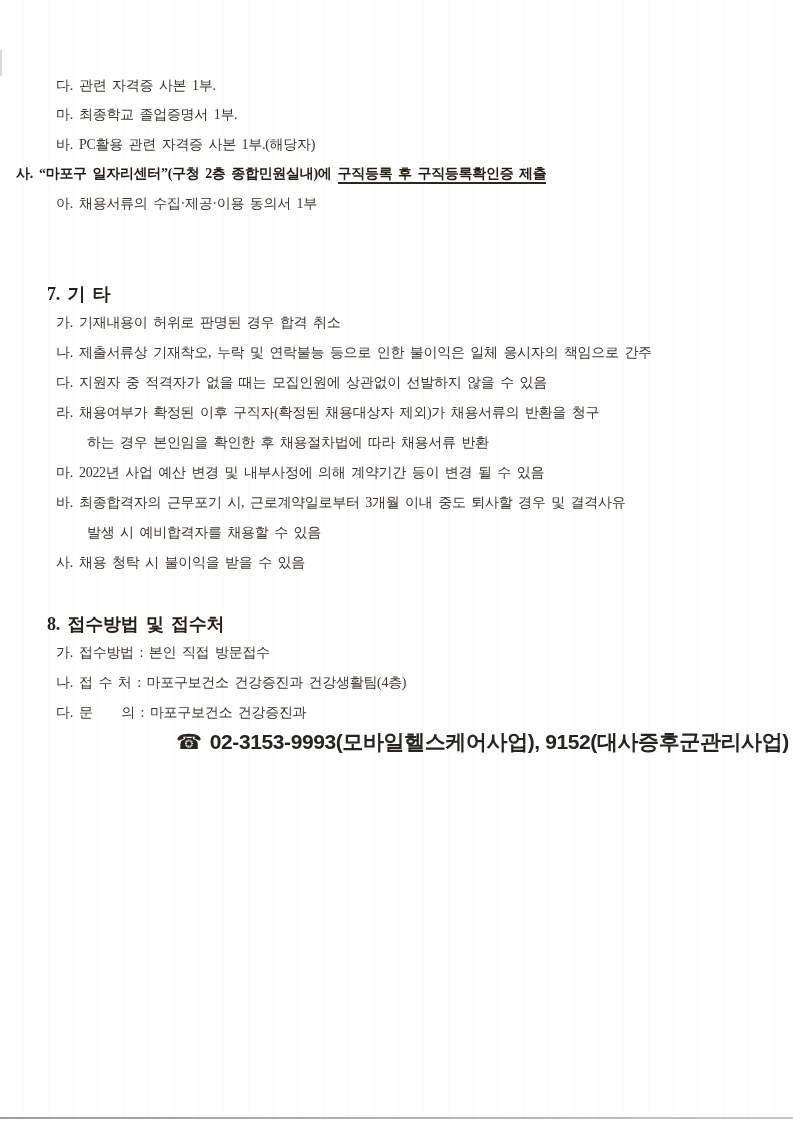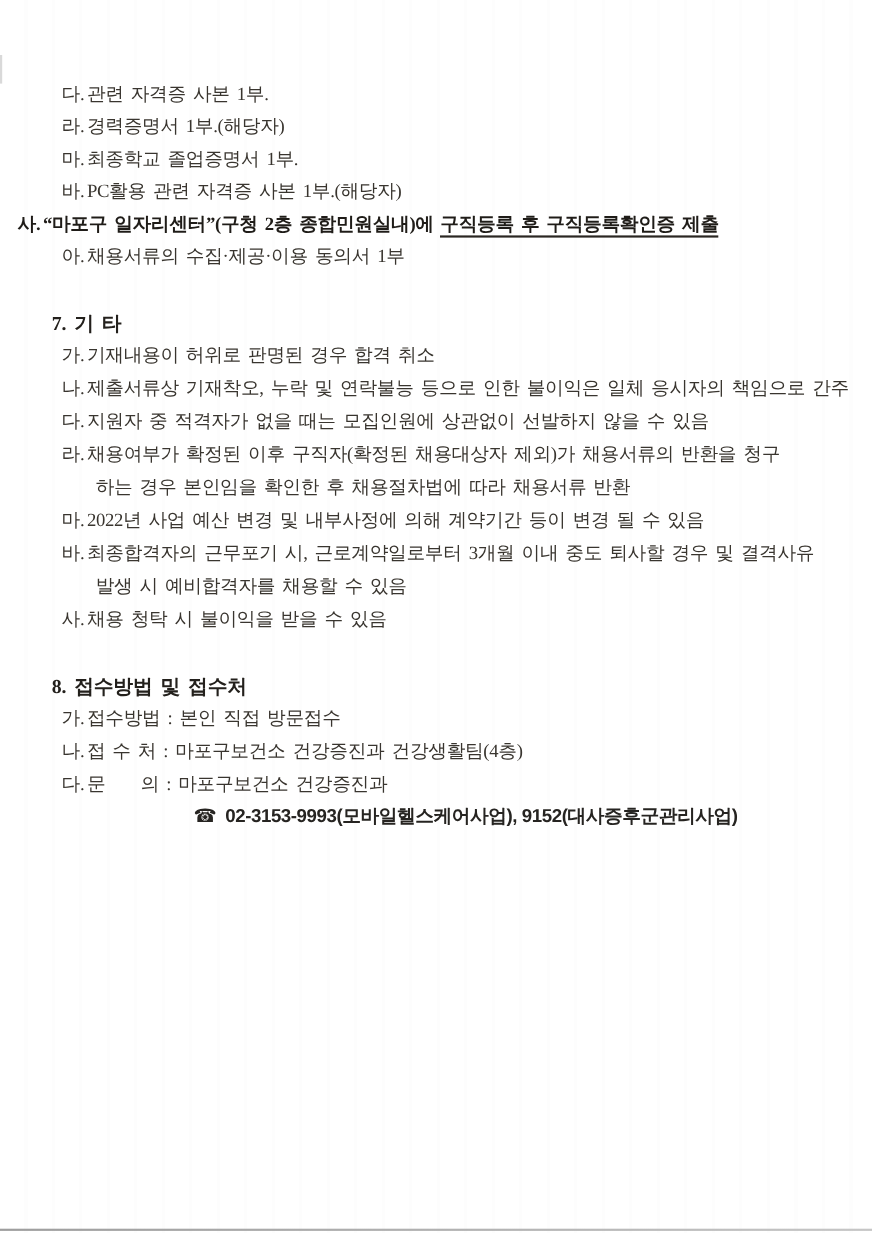--- a/index.html
+++ b/index.html
@@ -11,21 +11,21 @@
     background:
       repeating-linear-gradient(90deg,#ffffff 0 22px,#fdfdfd 22px 25px);
     background-color:#ffffff;
     overflow:hidden;
     font-family:"Liberation Serif","DejaVu Serif",serif;
     color:#39352f;
   }
   .block{position:absolute;left:0;right:0;}
   .ln{
     white-space:nowrap;
-    font-size:17px;
+    font-size:14px;
     line-height:29.4px;
     letter-spacing:-0.3px;
     word-spacing:2.5px;
   }
   .sec .ln{line-height:30px;}
   .heading{
     padding-left:47px;
     font-weight:700;
     font-size:18px;
     line-height:28px;
@@ -42,21 +42,21 @@
   .bold-line .pre{margin-right:6px;}
   .uline{
     border-bottom:2px solid #2a2622;
     padding-bottom:1px;
   }
   .phone{
     position:absolute;
     left:176px;top:727px;
     font-family:"Liberation Sans","DejaVu Sans",sans-serif;
     font-weight:700;
-    font-size:17px;
+    font-size:21px;
     line-height:30px;
     letter-spacing:-0.4px;
     color:#262421;
     white-space:nowrap;
   }
   .phone .ph-icon{margin-right:8px;}
   .scan-edge-bottom{
     position:absolute;left:0;right:0;bottom:2px;height:2px;
     background:linear-gradient(to right,#9e9e9e 0%,#b3b3b3 55%,#c6c6c6 100%);
   }
@@ -66,23 +66,20 @@
   }
 </style>
 </head>
 <body>
 
 <div class="page">
 
   <div class="block" style="top:71px">
     <div class="ln item">
       <span class="lbl">다.</span><span>관련 자격증 사본 1부.</span>
-    </div>
-    <div class="ln item">
-      <span class="lbl">라.</span><span>경력증명서 1부.(해당자)</span>
     </div>
     <div class="ln item">
       <span class="lbl">마.</span><span>최종학교 졸업증명서 1부.</span>
     </div>
     <div class="ln item">
       <span class="lbl">바.</span><span>PC활용 관련 자격증 사본 1부.(해당자)</span>
     </div>
     <div class="ln item bold-line">
       <span class="lbl">사.</span><span class="pre">“마포구 일자리센터”(구청 2층 종합민원실내)에</span><span class="uline">구직등록 후 구직등록확인증 제출</span>
     </div>

